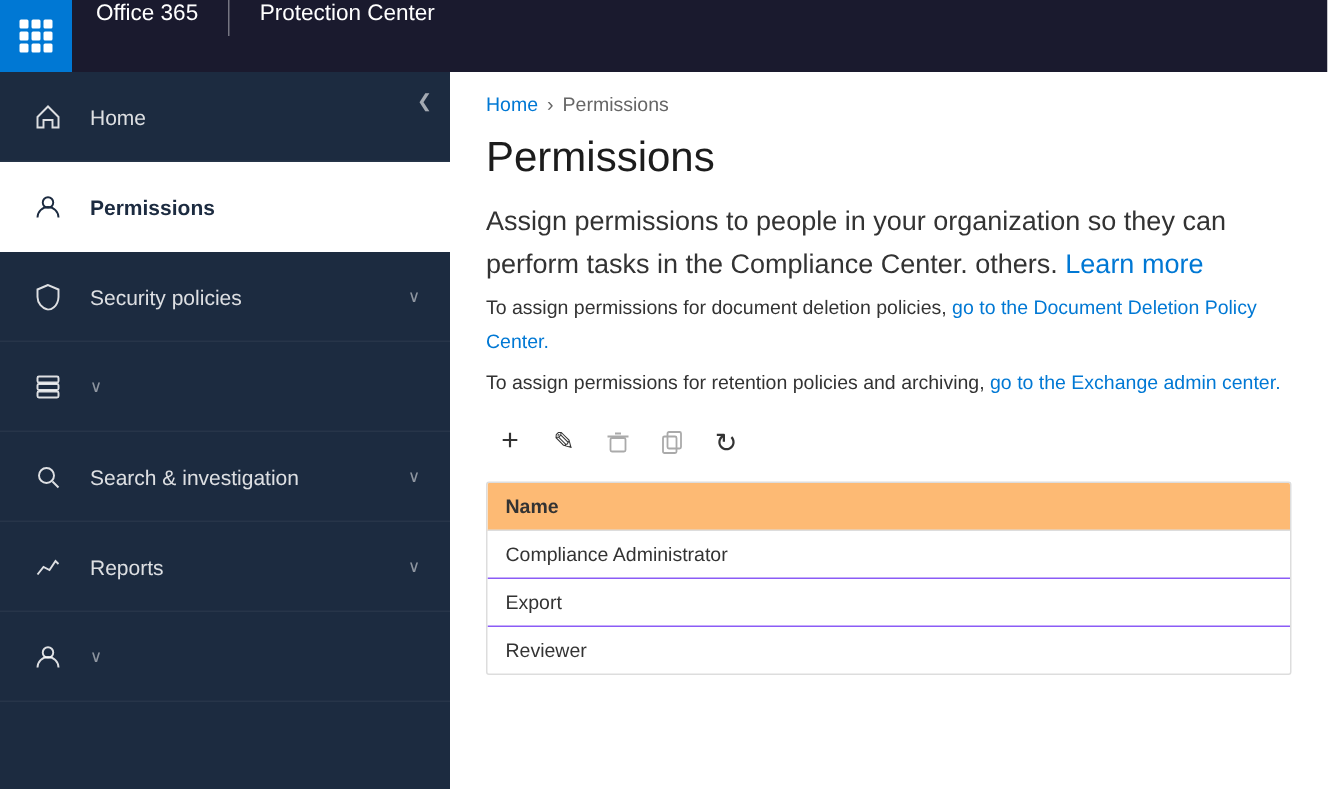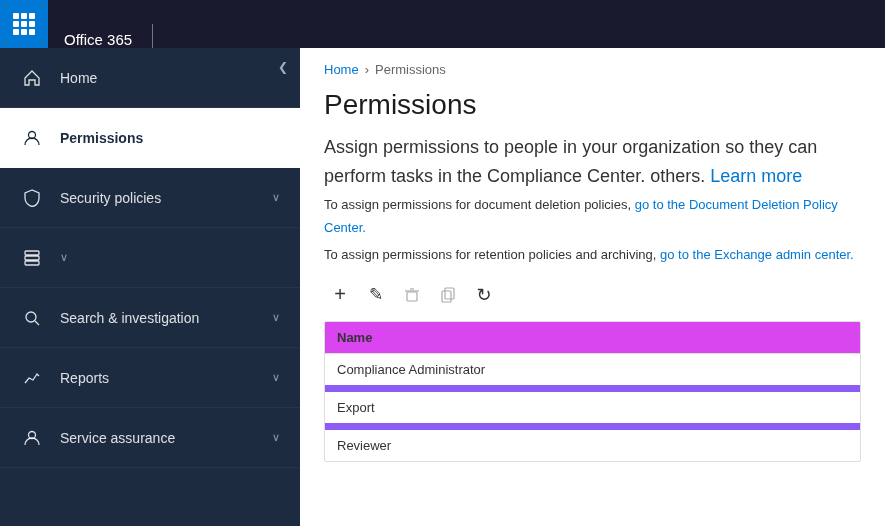--- a/index.html
+++ b/index.html
@@ -2,21 +2,21 @@
 <html><head>
   <meta charset="utf-8">
   <style>
     * { margin: 0; padding: 0; box-sizing: border-box; }
     body { font-family: 'Segoe UI', Arial, sans-serif; font-size: 14px; display: flex; flex-direction: column; width: 885px; height: 526px; overflow: hidden; }
 
     
     #topbar {
       background: #1a1a2e;
       display: flex;
-      align-items: flex-end;
+      align-items: flex-start;
       height: 48px;
       min-height: 48px;
       color: white;
       flex-shrink: 0;
     }
     #app-grid-btn {
       width: 48px;
       height: 48px;
       display: flex; align-items: center; justify-content: center;
       background: #0078d4;
@@ -160,32 +160,32 @@
     .toolbar-btn.disabled { color: #aaa; cursor: default; }
 
     
     #permissions-table {
       margin: 0 24px;
       border: 1px solid #ddd;
       border-radius: 2px;
       overflow: hidden;
     }
     .table-header {
-      background: #d946ef;
+      background: #fdba74;
       padding: 8px 12px;
       font-size: 13px;
       font-weight: 600;
       color: #333;
       border-bottom: 1px solid #ddd;
     }
     .table-row {
       padding: 8px 12px;
       font-size: 13px;
       color: #333;
-      border-bottom: 7px solid #8b5cf6;
+      border-bottom: 1px solid #8b5cf6;
       cursor: pointer;
     }
     .table-row:last-child { border-bottom: none; }
   </style>
 </head>
 <body>
 
 <div id="topbar">
   <div id="app-grid-btn">
     <div class="grid-icon">
@@ -195,20 +195,21 @@
       <div class="grid-dot"></div>
         <div class="grid-dot"></div>
         <div class="grid-dot"></div>
       <div class="grid-dot"></div>
         <div class="grid-dot"></div>
         <div class="grid-dot"></div>
     </div>
   </div>
   <span id="app-title">Office 365</span>
   <div id="title-divider"></div>
+  <span id="app-subtitle">Protection Center</span>
 </div>
 
 <div id="main">
 
   <div id="sidebar">
     <div id="sidebar-collapse">❮</div>
 
     <div id="nav-items">
         <div class="nav-item">
           <span class="nav-icon">
@@ -265,21 +266,20 @@
           <span class="nav-label">Reports</span>
           <span class="nav-chevron">∨</span>
         </div>
         <div class="nav-item">
           <span class="nav-icon">
             <svg width="18" height="18" viewBox="0 0 18 18" fill="none">
               <circle cx="9" cy="6" r="3.5" stroke="currentColor" stroke-width="1.3"></circle>
               <path d="M2 16c0-3.866 3.134-7 7-7s7 3.134 7 7" stroke="currentColor" stroke-width="1.3"></path>
             </svg>
           </span>
-          <span class="nav-label">Service assurance</span>
           <span class="nav-chevron">∨</span>
         </div>
       </div>
   </div>
 
   <div id="content">
     <div id="breadcrumb">
       <span class="breadcrumb-link">Home</span>
       <span class="breadcrumb-sep">›</span>
       <span>Permissions</span>

